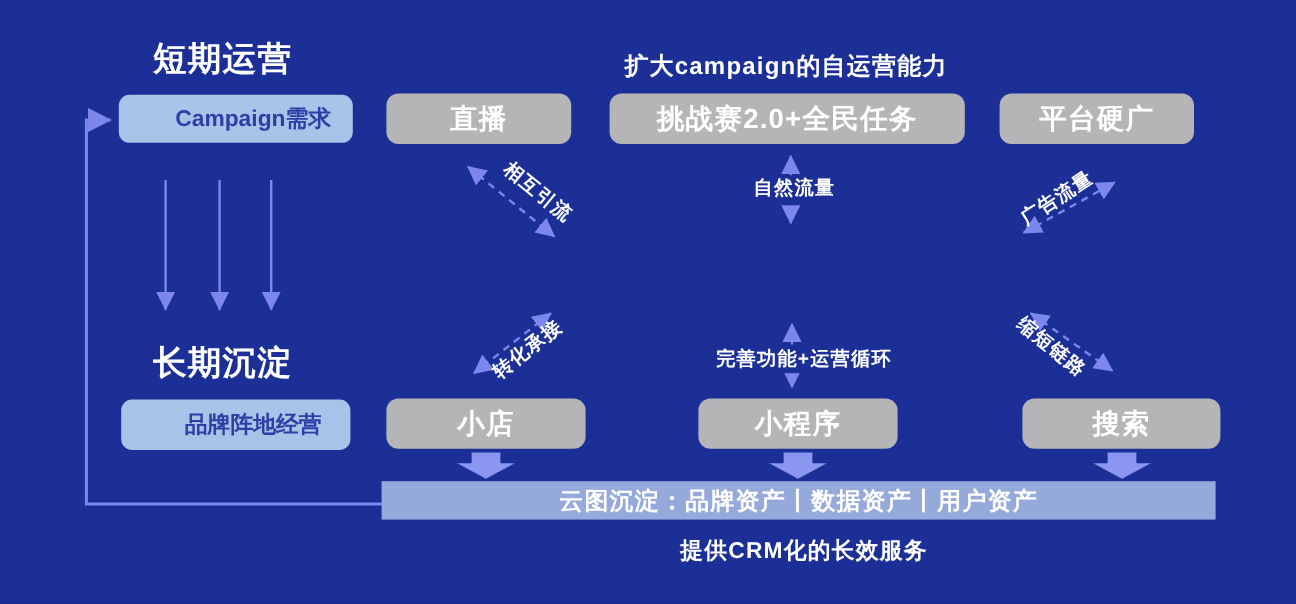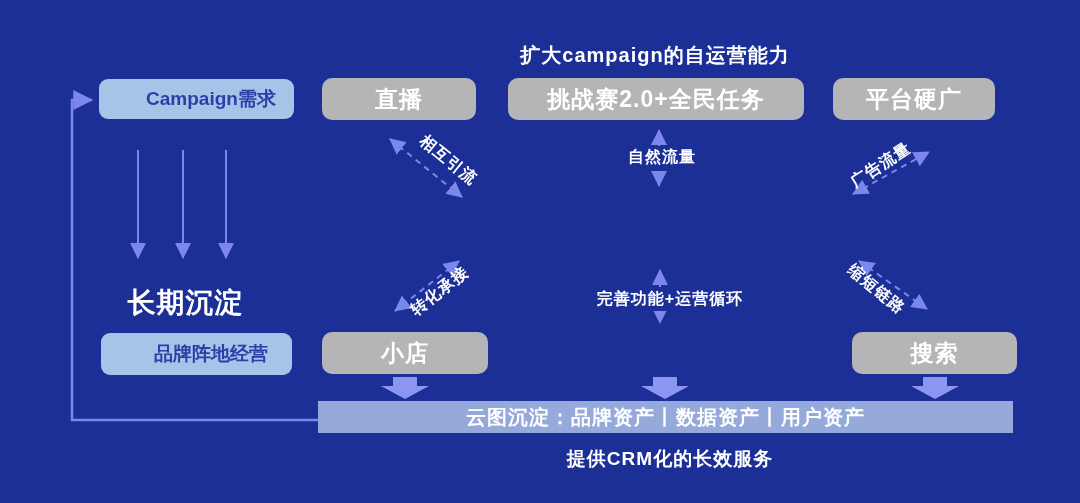--- a/index.html
+++ b/index.html
@@ -70,32 +70,34 @@
     <line x1="853" y1="194" x2="929" y2="152" stroke="#7b87ea" stroke-width="2" stroke-dasharray="6 5" marker-start="url(#ah)" marker-end="url(#ah)"></line>
     <line x1="459" y1="261" x2="395" y2="311" stroke="#7b87ea" stroke-width="2" stroke-dasharray="6 5" marker-start="url(#ah)" marker-end="url(#ah)"></line>
     <line x1="660" y1="270" x2="660" y2="323" stroke="#7b87ea" stroke-width="2" stroke-dasharray="6 5" marker-start="url(#ah)" marker-end="url(#ah)"></line>
     <line x1="859" y1="261" x2="927" y2="309" stroke="#7b87ea" stroke-width="2" stroke-dasharray="6 5" marker-start="url(#ah)" marker-end="url(#ah)"></line>
 
     <polygon points="393,377 417,377 417,386 429,386 405,399 381,386 393,386" fill="#8a96f0"></polygon>
     <polygon points="653,377 677,377 677,386 689,386 665,399 641,386 653,386" fill="#8a96f0"></polygon>
     <polygon points="923,377 947,377 947,386 959,386 935,399 911,386 923,386" fill="#8a96f0"></polygon>
   </svg>
 
+  <div class="abs heading" style="left:103px;top:30px;width:165px;">短期运营</div>
   <div class="abs lightbox" style="left:99px;top:79px;width:166px;height:40px;">Campaign需求</div>
   <div class="abs heading" style="left:103px;top:284px;width:165px;">长期沉淀</div>
   <div class="abs lightbox" style="left:101px;top:333px;width:162px;height:42px;">品牌阵地经营</div>
 
   <div class="abs caption" style="left:445px;top:42px;width:420px;">扩大campaign的自运营能力</div>
 
   <div class="abs graybox" style="left:322px;top:78px;width:154px;height:42px;">直播</div>
   <div class="abs graybox" style="left:508px;top:78px;width:296px;height:42px;">挑战赛2.0+全民任务</div>
   <div class="abs graybox" style="left:833px;top:78px;width:162px;height:42px;">平台硬广</div>
 
 
   <div class="abs graybox" style="left:322px;top:332px;width:166px;height:42px;">小店</div>
+  <div class="abs graybox" style="left:582px;top:332px;width:166px;height:42px;">小程序</div>
   <div class="abs graybox" style="left:852px;top:332px;width:165px;height:42px;">搜索</div>
 
   <div class="abs edgelabel rot" style="left:400px;top:150px;width:96px;transform:rotate(39deg);">相互引流</div>
   <div class="abs edgelabel onbg" style="left:617px;top:146px;width:86px;">自然流量</div>
   <div class="abs edgelabel rot" style="left:838px;top:155px;width:86px;transform:rotate(-33deg);">广告流量</div>
   <div class="abs edgelabel rot" style="left:396px;top:281px;width:88px;transform:rotate(-38deg);">转化承接</div>
   <div class="abs edgelabel onbg" style="left:577px;top:288px;width:182px;font-size:16px;">完善功能+运营循环</div>
   <div class="abs edgelabel rot" style="left:832px;top:279px;width:88px;transform:rotate(39deg);">缩短链路</div>
 
   <div class="abs cloudbar" style="left:318px;top:401px;width:695px;height:32px;">云图沉淀：品牌资产丨数据资产丨用户资产</div>

